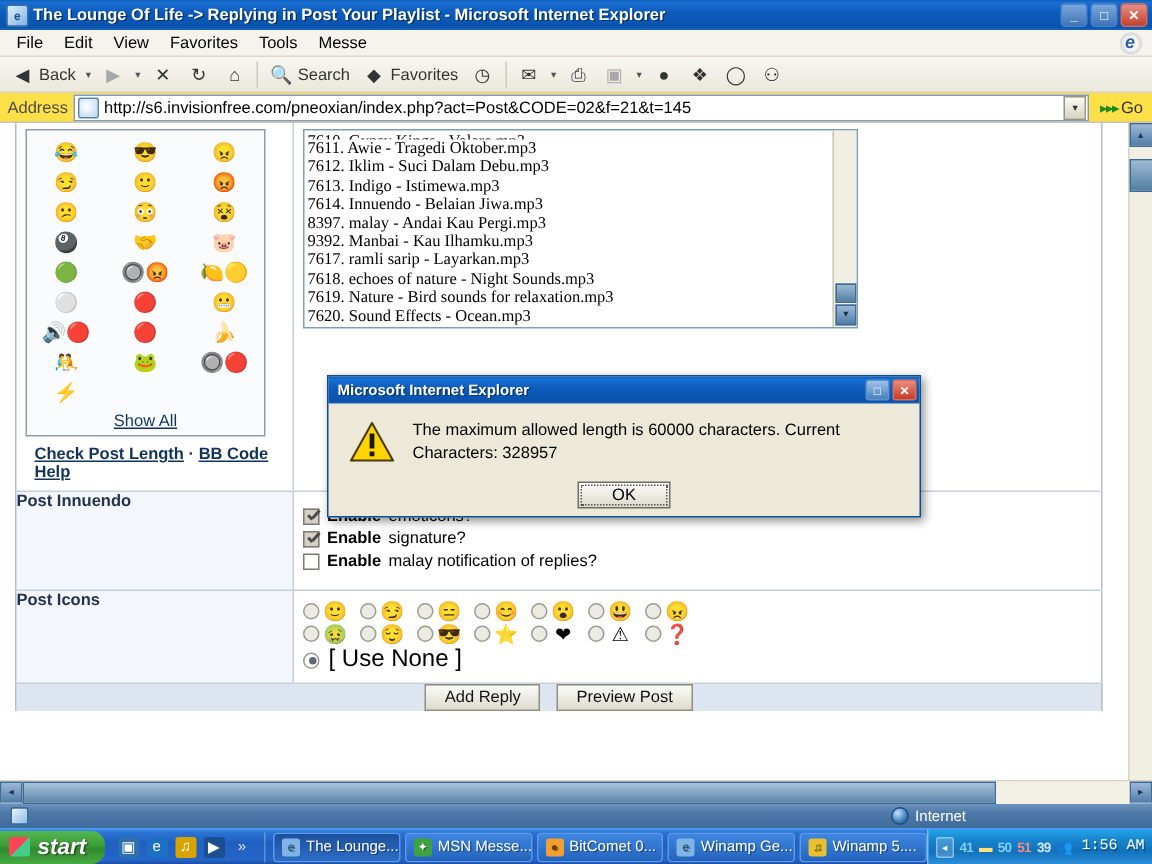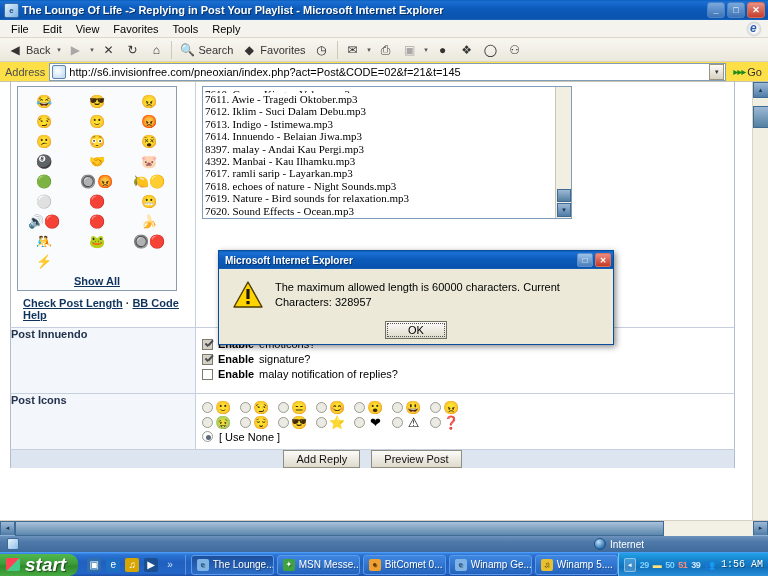--- a/index.html
+++ b/index.html
@@ -86,21 +86,21 @@
     padding:10px 0 10px 12px; font-weight:bold; font-size:11px; color:#22334d;}
   .rowsep { border-top:1px solid #c5cfdd; }
 
   
   .emo-wrap { padding:4px 0 0 6px; }
   .emo-box { width:160px; border:1px solid #8c9bb0; background:#fafbfd; padding:6px 0 3px 0; }
   .emo-grid { display:grid; grid-template-columns:repeat(3,1fr); row-gap:4px; justify-items:center; }
   .emo { width:16px; height:16px; display:flex; align-items:center; justify-content:center;
          font-size:13px; line-height:1; }
   .emo.pair { width:34px; gap:1px; }
-  .showall { text-align:center; margin-top:6px; font-weight:bold; font-size:11px;
+  .showall { text-align:center; margin-top:6px; font-weight:normal; font-size:11px;
              text-decoration:underline; color:#10335e; }
   .emo-links { margin:6px 0 6px 6px; font-size:11px; font-weight:bold; }
   .emo-links a, .emo-links span.lnk { color:#10335e; text-decoration:underline; }
   .emo-links .dot { text-decoration:none; color:#333; }
 
   
   .ta-wrap { padding:4px 6px 6px 6px; }
   .ta { width:370px; height:133px; border:1px solid #7f9db9; background:#fff;
         font-family:"Liberation Sans", sans-serif; font-size:11px; color:#000;
         padding:1px 2px; overflow:hidden; position:relative; line-height:12.4px;}
@@ -130,21 +130,21 @@
   
   .picons { padding:7px 0 6px 6px; }
   .pirow { display:flex; align-items:center; gap:0px; margin-bottom:2px; }
   .pi-cell { display:flex; align-items:center; gap:3px; margin-right:9px;}
   .rb { width:11px; height:11px; border-radius:50%; border:1px solid #9b9b8f;
         background:#ebebe3; display:inline-block; position:relative; flex:0 0 11px;}
   .rb.on { background:#fff; }
   .rb.on:after { content:""; position:absolute; left:2.5px; top:2.5px; width:5px; height:5px;
       border-radius:50%; background:#5a6a78; }
   .pi-ico { font-size:13px; line-height:1; width:15px; display:flex; align-items:center; justify-content:center;}
-  .usenone { display:flex; gap:6px; margin-top:2px; font-size:11px; }
+  .usenone { display:flex; align-items:center; gap:6px; margin-top:2px; font-size:16px; }
 
   
   .btnrow { background:#dde5f0; border-top:1px solid #c5cfdd; text-align:center; padding:6px 0 7px 0;}
   .fbtn { font-family:"Liberation Sans", sans-serif; font-size:11px; padding:2px 12px;
     border:1px solid #8f8f80; background:linear-gradient(to bottom,#fbfbf9,#dedacb); color:#111;
     margin:0 4px; }
   .tailtext { margin-top:8px; margin-left:12px; color:#7d92b3; font-size:10px; }
 
   
   .hscroll { height:15px; flex:0 0 15px; background:#edece1; border-top:1px solid #d6d1c2;
@@ -168,21 +168,21 @@
   .st-zone { display:flex; align-items:center; gap:4px; padding-right:120px;}
   .globe { width:12px; height:12px; border-radius:50%;
      background:radial-gradient(circle at 35% 30%,#bfe3ff,#2f6fae 70%); border:1px solid #1d4f82;}
 
   
   #taskbar { position:absolute; left:0; top:552px; width:768px; height:24px;
     background:linear-gradient(to bottom,#3f8beb 0%,#2b74d4 8%,#1f5fc0 40%,#2466c8 88%,#1a4ea6 100%);
     display:flex; align-items:center; border-top:1px solid #4a9bf5;}
   .start { height:22px; margin:0 4px 0 0; padding:0 12px 0 6px; display:flex; align-items:center; gap:5px;
     background:linear-gradient(to bottom,#52b84e 0%,#3d9b39 45%,#2f8b2c 55%,#47ab42 100%);
-    border-radius:0 9px 9px 0; color:#fff; font-weight:bold; font-size:19px; font-style:italic;
+    border-radius:0 9px 9px 0; color:#fff; font-weight:bold; font-size:15px; font-style:italic;
     text-shadow:1px 1px 1px rgba(0,0,0,.5);}
   .start .flag { width:14px; height:13px; background:
      linear-gradient(135deg,#f45 0 50%,#4c8 50% 100%); border-radius:2px;}
   .ql { display:flex; align-items:center; gap:5px; padding:0 5px; }
   .qli { width:14px; height:14px; border-radius:2px; display:flex; align-items:center;
      justify-content:center; font-size:10px; color:#fff;}
   .qlchev { color:#cfe2ff; font-size:10px; padding:0 4px; }
   .tb-sep { width:1px; height:20px; background:rgba(255,255,255,.28); margin:0 3px;}
   .tasks { flex:1; display:flex; align-items:center; gap:3px; padding-left:2px; overflow:hidden;}
   .task { height:20px; flex:0 1 95px; min-width:40px; display:flex; align-items:center; gap:4px;
@@ -236,21 +236,21 @@
       <div class="winbtn close">✕</div>
     </div>
   </div>
 
   <div class="menubar">
     <div class="mi">File</div>
     <div class="mi">Edit</div>
     <div class="mi">View</div>
     <div class="mi">Favorites</div>
     <div class="mi">Tools</div>
-    <div class="mi">Reply</div>
+    <div class="mi">Messe</div>
     <div class="ie-logo-sm"></div>
   </div>
 
   <div class="toolbar">
     <div class="tb">
       <span class="g">◀</span>
       <span>Back</span>
     </div>
     <div class="tb-arrow">▾</div>
     <div class="tb dis">
@@ -367,21 +367,21 @@
             </td>
             <td>
               <div class="ta-wrap">
                 <div class="ta">
                   <div class="clip ln">7610. Gypsy Kings - Volare.mp3</div>
                   <div class="ln">7611. Awie - Tragedi Oktober.mp3</div>
                   <div class="ln">7612. Iklim - Suci Dalam Debu.mp3</div>
                   <div class="ln">7613. Indigo - Istimewa.mp3</div>
                   <div class="ln">7614. Innuendo - Belaian Jiwa.mp3</div>
                   <div class="ln">8397. malay - Andai Kau Pergi.mp3</div>
-                  <div class="ln">4392. Manbai - Kau Ilhamku.mp3</div>
+                  <div class="ln">9392. Manbai - Kau Ilhamku.mp3</div>
                   <div class="ln">7617. ramli sarip - Layarkan.mp3</div>
                   <div class="ln">7618. echoes of nature - Night Sounds.mp3</div>
                   <div class="ln">7619. Nature - Bird sounds for relaxation.mp3</div>
                   <div class="ln">7620. Sound Effects - Ocean.mp3</div>
                   <div class="ln">7621. Sounds of Nature Relaxing Thunderstorm.mp3</div>
 
                   <div class="ta-sb">
                     <div class="sbthumb2"></div>
                     <div class="sbb">▾</div>
                   </div>
@@ -578,21 +578,21 @@
       <span class="ti" style="background:#7fb4e4;color:#14416f;">e</span>
       <span>Winamp Ge...</span>
     </div>
     <div class="task">
       <span class="ti" style="background:#e8c030;color:#5e4500;">♫</span>
       <span>Winamp 5....</span>
     </div>
   </div>
   <div class="tray">
     <span class="tchev">◂</span>
-    <span class="tico" style="color:#7fd0ff;">29</span>
+    <span class="tico" style="color:#7fd0ff;">41</span>
     <span class="tico" style="color:#ffe27a;">▬</span>
     <span class="tico" style="color:#7fd0ff;">50</span>
     <span class="tico" style="color:#ff8a7a;">51</span>
     <span class="tico" style="color:#cfe8ff;">39</span>
     <span class="tico">👥</span>
     <span class="clock">1:56 AM</span>
   </div>
 </div>
 
 </body></html>

